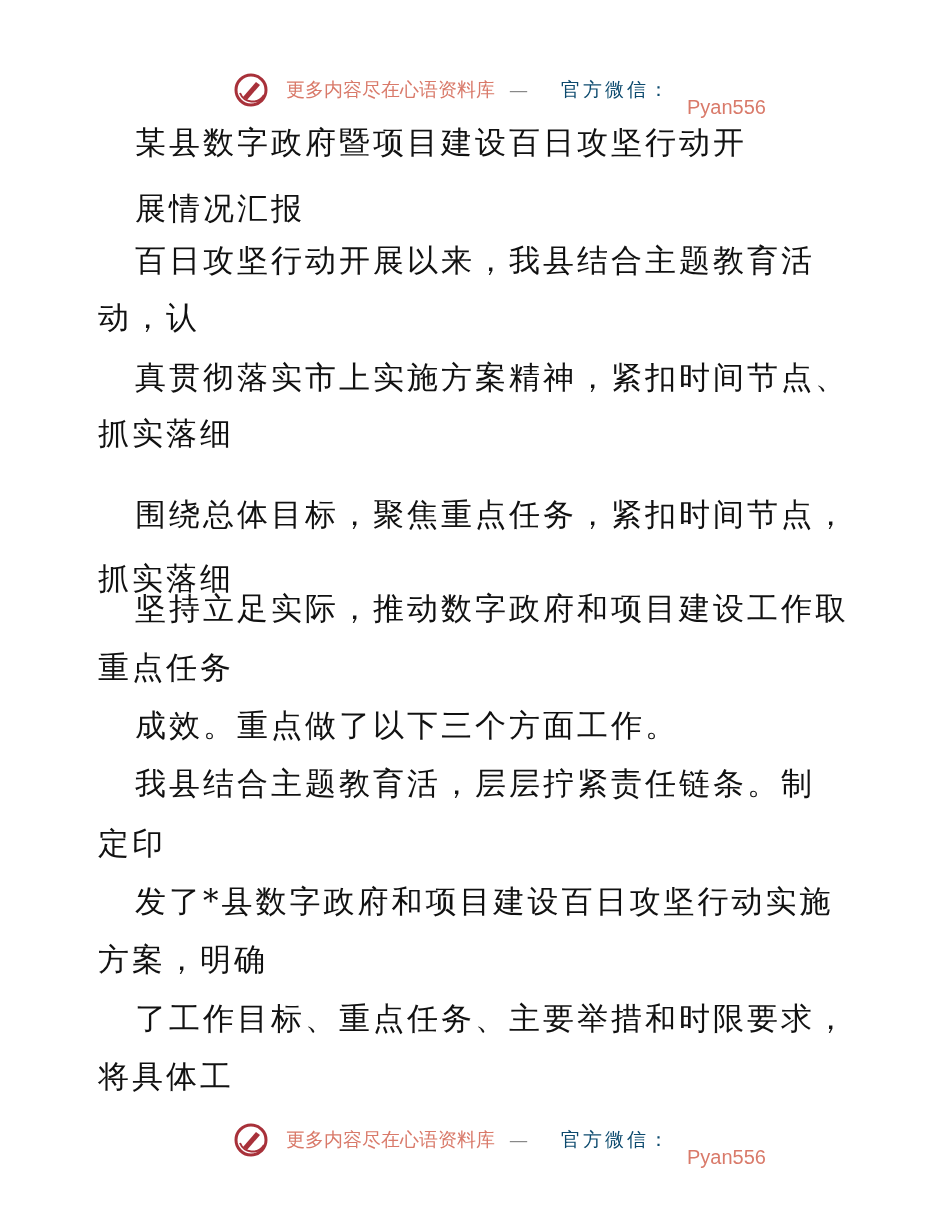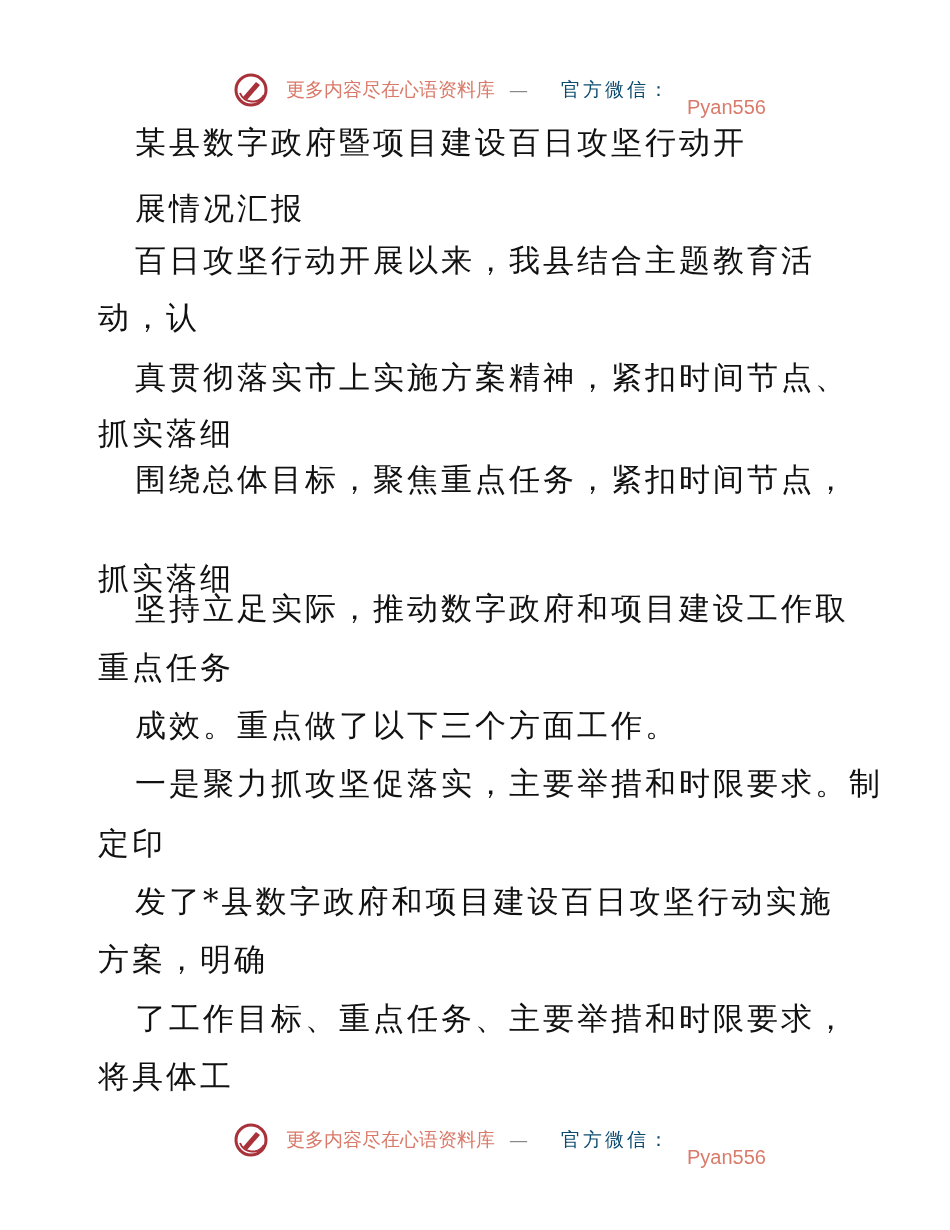--- a/index.html
+++ b/index.html
@@ -90,26 +90,26 @@
 </div>
 
 <div class="content">
   <div class="line indent" style="top:122px">某县数字政府暨项目建设百日攻坚行动开</div>
   <div class="line indent" style="top:188px">展情况汇报</div>
 
   <div class="line indent" style="top:240px">百日攻坚行动开展以来，我县结合主题教育活</div>
   <div class="line cont" style="top:297px">动，认</div>
   <div class="line indent" style="top:357px">真贯彻落实市上实施方案精神，紧扣时间节点、</div>
   <div class="line cont" style="top:413px">抓实落细</div>
-  <div class="line indent" style="top:459px">围绕总体目标，聚焦重点任务，紧扣时间节点，</div>
+  <div class="line indent" style="top:494px">围绕总体目标，聚焦重点任务，紧扣时间节点，</div>
   <div class="line cont" style="top:558px">抓实落细</div>
   <div class="line indent" style="top:588px">坚持立足实际，推动数字政府和项目建设工作取</div>
   <div class="line cont" style="top:647px">重点任务</div>
   <div class="line indent" style="top:705px">成效。重点做了以下三个方面工作。</div>
-  <div class="line indent" style="top:763px">一是聚力抓攻坚促落实，主要举措和时限要求。制</div>
+  <div class="line indent" style="top:763px">我县结合主题教育活，层层拧紧责任链条。制</div>
   <div class="line cont" style="top:823px">定印</div>
   <div class="line indent" style="top:881px">发了*县数字政府和项目建设百日攻坚行动实施</div>
   <div class="line cont" style="top:939px">方案，明确</div>
   <div class="line indent" style="top:998px">了工作目标、重点任务、主要举措和时限要求，</div>
   <div class="line cont" style="top:1056px">将具体工</div>
 </div>
 
 <div class="watermark bottom">
   <svg class="wm-logo" viewBox="0 0 34 34">
     <circle cx="17" cy="17" r="15" fill="none" stroke="#a8313a" stroke-width="3"></circle>

